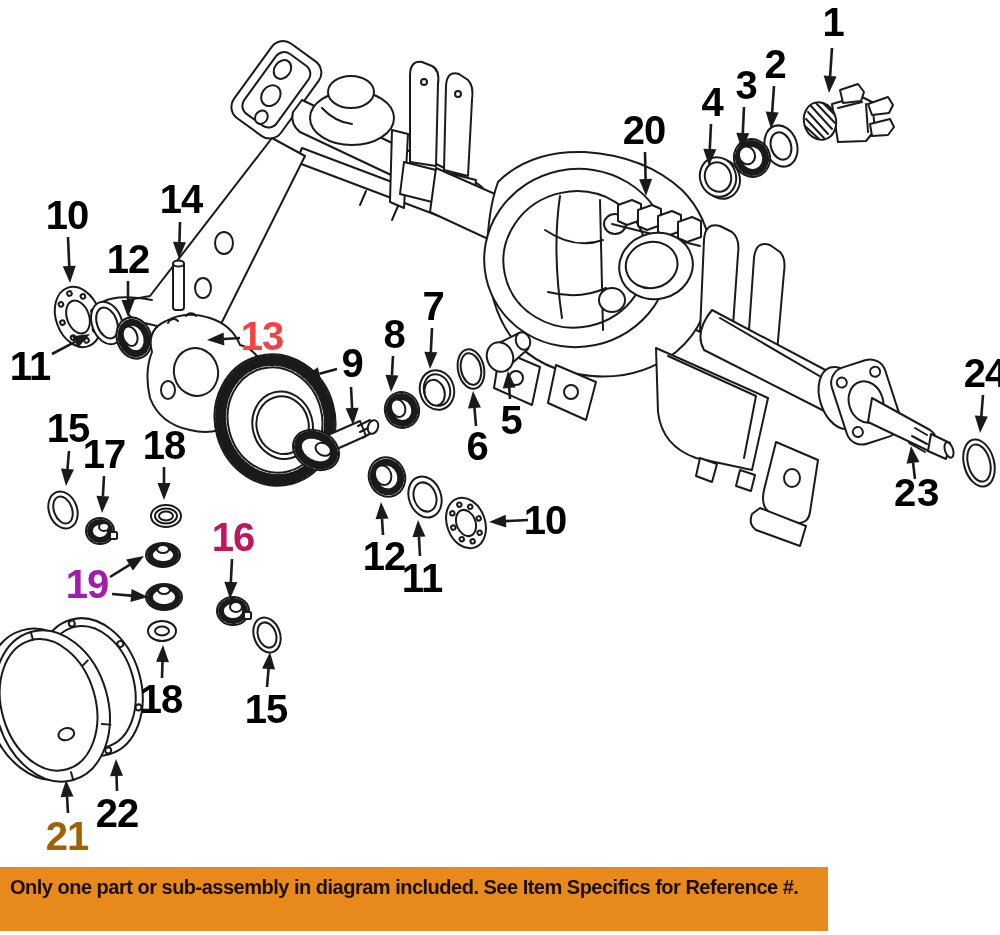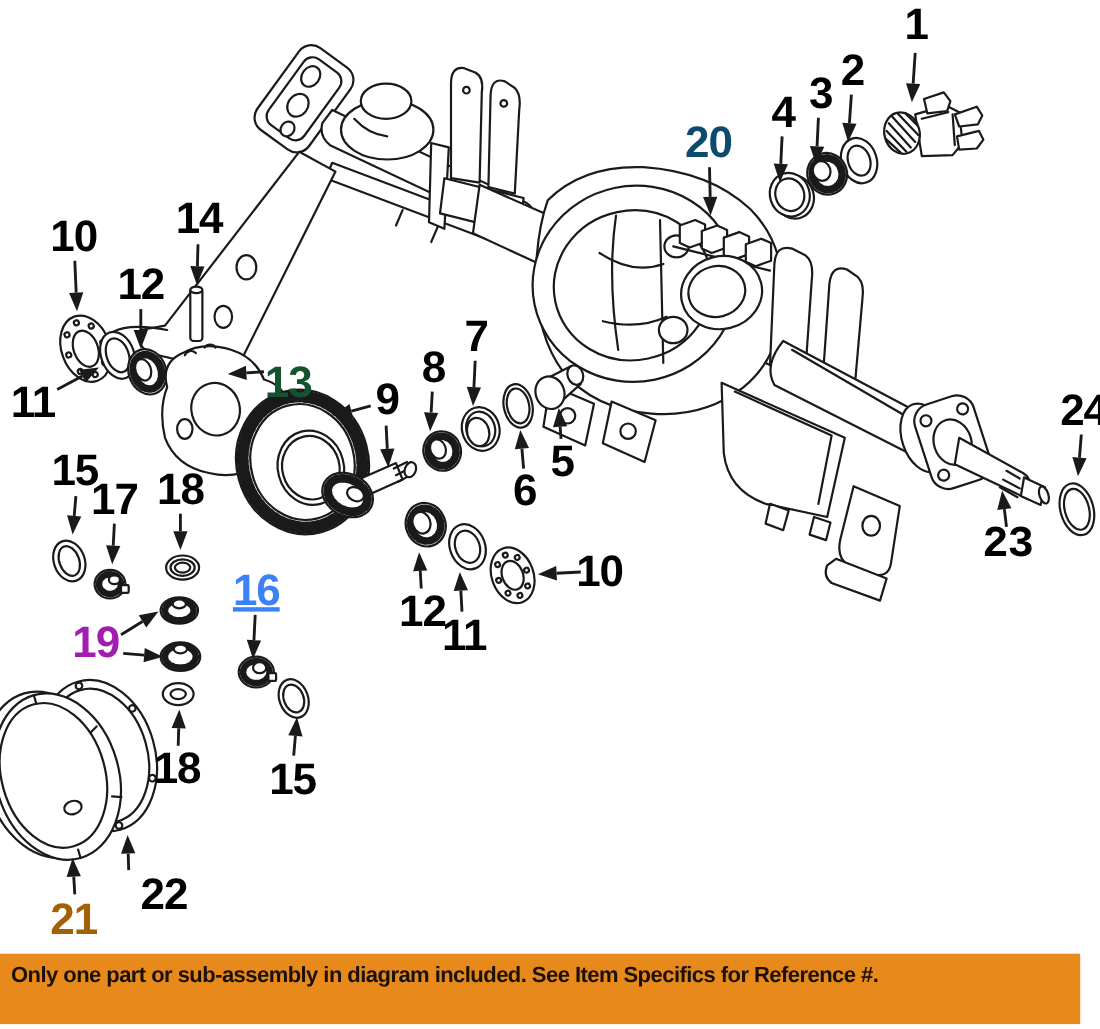--- a/index.html
+++ b/index.html
@@ -3,21 +3,21 @@
 <meta charset="utf-8">
 <style>
   html,body{margin:0;padding:0;background:#fff;}
   #stage{position:relative;width:1000px;height:935px;background:#ffffff;overflow:hidden;
          font-family:"Liberation Sans", sans-serif;}
   #art{position:absolute;left:0;top:0;}
   #callout-layer{position:absolute;left:0;top:0;width:1000px;height:860px;pointer-events:none;}
   .callout{position:absolute;transform:translate(-50%,-50%);font-weight:bold;
            font-size:40px;letter-spacing:-1px;color:#000;line-height:1;
            font-family:"Liberation Sans", sans-serif;}
-  #banner{position:absolute;left:0;top:867px;width:982px;height:64px;
+  #banner{position:absolute;left:0;top:867px;width:828px;height:64px;
           box-sizing:border-box;padding:6px 0 0 10px;}
   #banner .bline{font-weight:bold;font-size:20px;letter-spacing:-0.5px;line-height:29px;
                  white-space:nowrap;}
 </style>
 </head>
 <body>
 
 <div id="stage">
 
   <svg id="art" width="1000" height="860" viewBox="0 0 1000 860">
@@ -418,43 +418,43 @@
         <line x1="983" y1="395" x2="981.3379422521402" y2="416.052731472891" stroke="#1a1a1a" stroke-width="2.6"></line>
         <polygon points="980,433 974.8581042858926,415.54116531766095 987.8177802183878,416.5642976281211" fill="#1a1a1a"></polygon>
       </g>
   </svg>
 
   <div id="callout-layer">
       <div class="callout" style="left: 833px; top: 22px; color: rgb(0, 0, 0);">1</div>
       <div class="callout" style="left: 775px; top: 64px; color: rgb(0, 0, 0);">2</div>
       <div class="callout" style="left: 746px; top: 85px; color: rgb(0, 0, 0);">3</div>
       <div class="callout" style="left: 712px; top: 102px; color: rgb(0, 0, 0);">4</div>
-      <div class="callout" style="left: 644px; top: 130px; color: #0c4a6e;">20</div>
+      <div class="callout" style="left: 644px; top: 130px; color: #000000;">20</div>
       <div class="callout" style="left: 67px; top: 215px; color: rgb(0, 0, 0);">10</div>
       <div class="callout" style="left: 181px; top: 199px; color: rgb(0, 0, 0);">14</div>
       <div class="callout" style="left: 128px; top: 259px; color: rgb(0, 0, 0);">12</div>
       <div class="callout" style="left: 30px; top: 366px; color: rgb(0, 0, 0);">11</div>
-      <div class="callout" style="left: 262px; top: 348px; color: #14532d;">13</div>
+      <div class="callout" style="left: 262px; top: 336px; color: #ef4444;">13</div>
       <div class="callout" style="left: 352px; top: 363px; color: rgb(0, 0, 0);">9</div>
       <div class="callout" style="left: 394px; top: 334px; color: rgb(0, 0, 0);">8</div>
       <div class="callout" style="left: 433px; top: 306px; color: rgb(0, 0, 0);">7</div>
       <div class="callout" style="left: 477px; top: 446px; color: rgb(0, 0, 0);">6</div>
       <div class="callout" style="left: 511px; top: 420px; color: rgb(0, 0, 0);">5</div>
       <div class="callout" style="left: 68px; top: 428px; color: rgb(0, 0, 0);">15</div>
       <div class="callout" style="left: 104px; top: 454px; color: rgb(0, 0, 0); text-align: right;">17</div>
       <div class="callout" style="left: 164px; top: 445px; color: rgb(0, 0, 0);">18</div>
       <div class="callout" style="left: 87px; top: 584px; color: #a21caf;">19</div>
-      <div class="callout" style="left: 233px; top: 537px; color: #3b82f6; text-decoration: underline;">16</div>
+      <div class="callout" style="left: 233px; top: 537px; color: #be185d;">16</div>
       <div class="callout" style="left: 384px; top: 556px; color: rgb(0, 0, 0);">12</div>
       <div class="callout" style="left: 422px; top: 578px; color: rgb(0, 0, 0);">11</div>
       <div class="callout" style="left: 545px; top: 520px; color: rgb(0, 0, 0);">10</div>
       <div class="callout" style="left: 161px; top: 699px; color: rgb(0, 0, 0);">18</div>
       <div class="callout" style="left: 266px; top: 709px; color: rgb(0, 0, 0);">15</div>
       <div class="callout" style="left: 67px; top: 836px; color: #a16207;">21</div>
-      <div class="callout" style="left: 117px; top: 813px; color: rgb(0, 0, 0); margin-left: 32px;">22</div>
+      <div class="callout" style="left: 117px; top: 813px; color: rgb(0, 0, 0);">22</div>
       <div class="callout" style="left: 916px; top: 496px; color: #000000; font-family: Liberation Mono, monospace;">23</div>
       <div class="callout" style="left: 985px; top: 373px; color: rgb(0, 0, 0);">24</div>
     </div>
 
   <div id="banner" style="background: rgb(232, 137, 28); color: rgb(26, 16, 5);">
     <div class="bline">Only one part or sub-assembly in diagram included. See Item Specifics for Reference #.</div>
   </div>
 
 </div>
 

